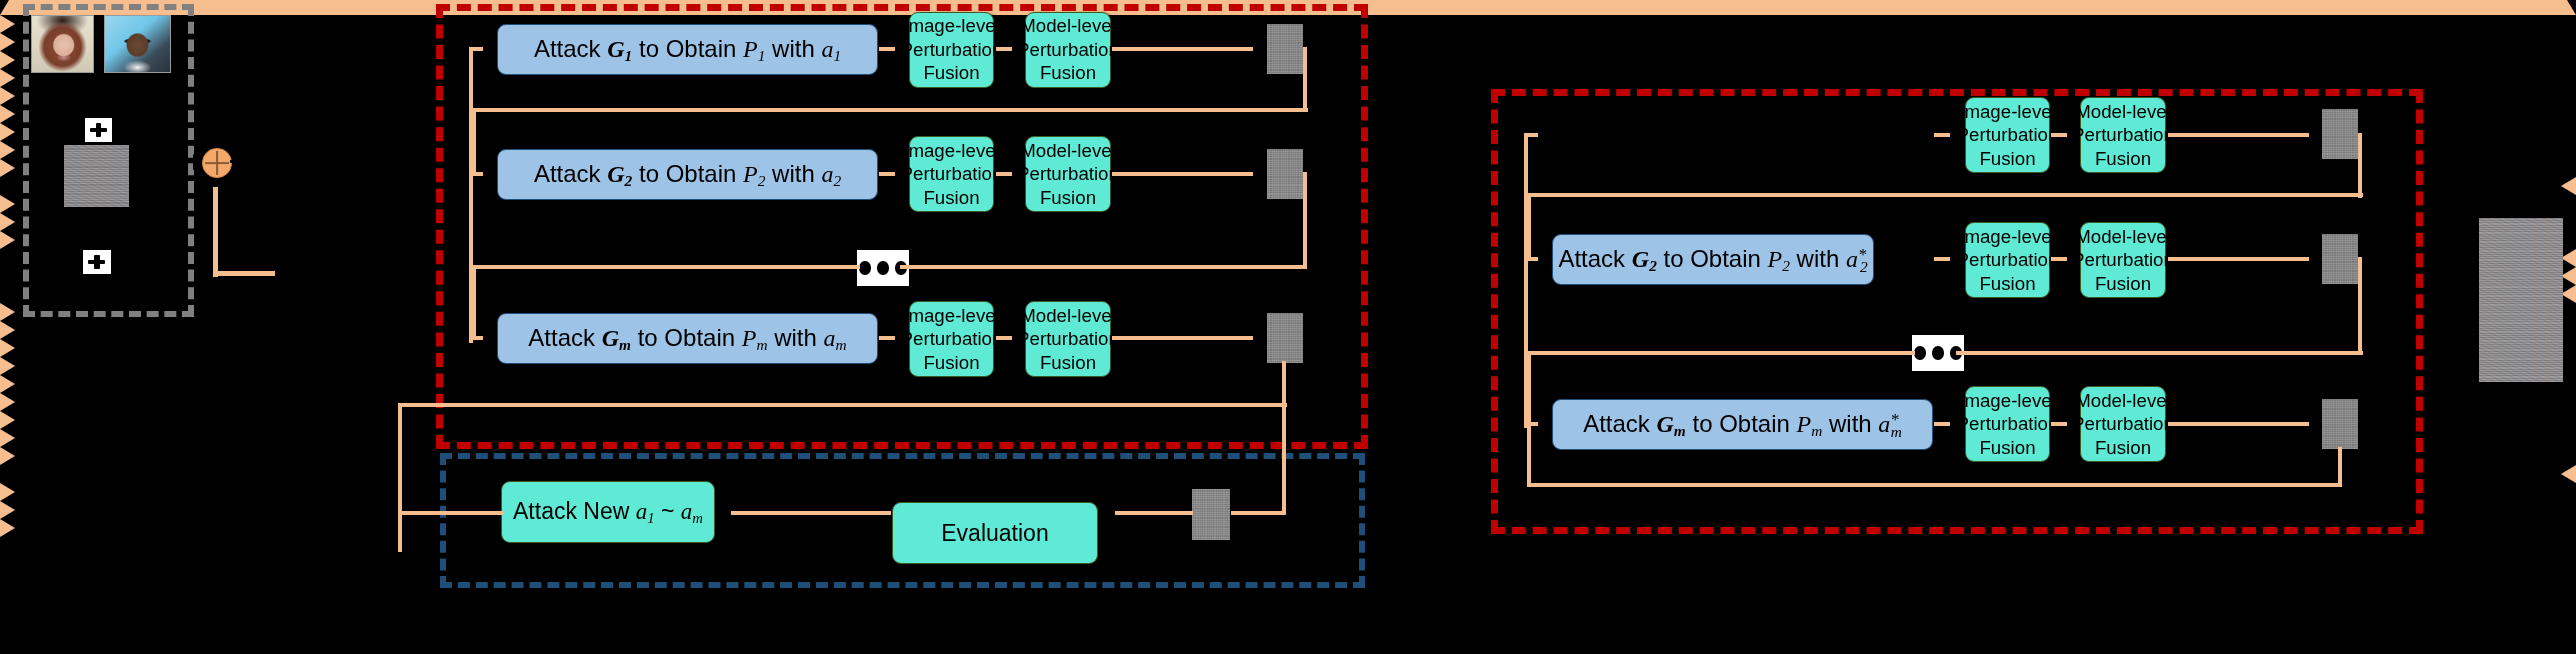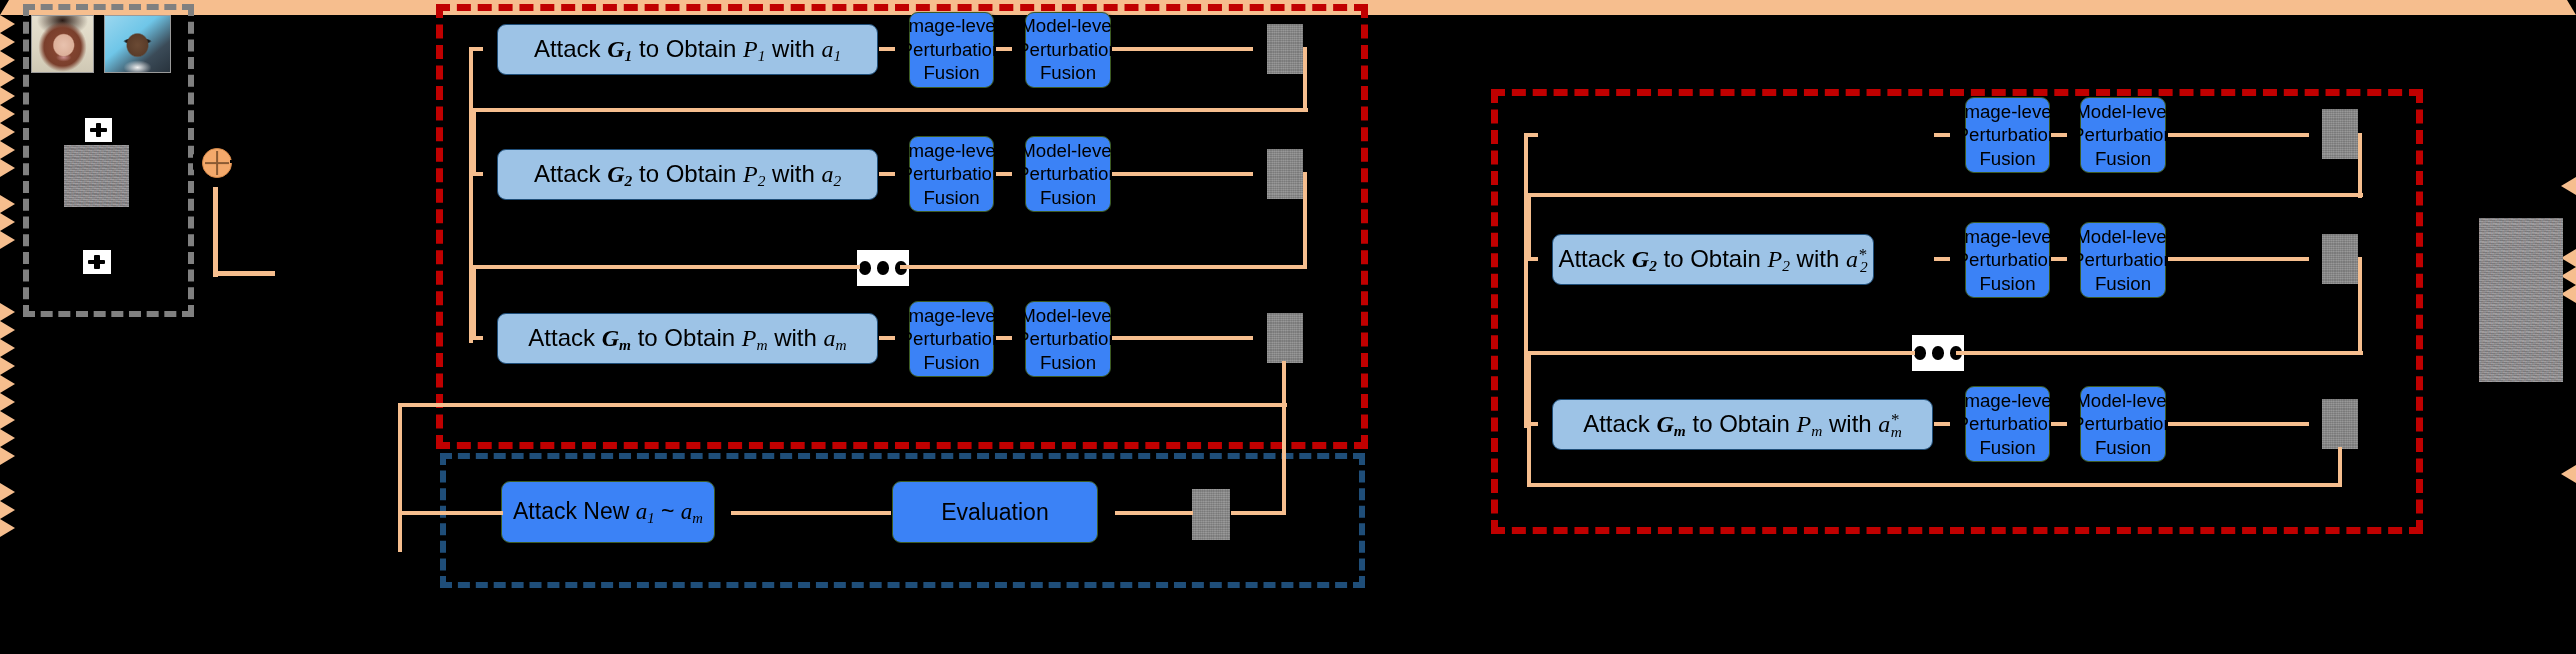--- a/index.html
+++ b/index.html
@@ -72,21 +72,21 @@
     position:absolute;box-sizing:border-box;display:flex;
     align-items:center;justify-content:center;text-align:center;
     border-radius:9px;
     box-shadow:1.8px 1.8px 2.7px rgba(0,0,0,.55);
   }
   .box-blue{
     background:#9DC3E6;border:1.8px solid #1F4E79;
     font-size:24px;line-height:1.1;
   }
   .box-peach{
-    background:#3b82f6;border:1.8px solid #3C5B22;
+    background:#5eead4;border:1.8px solid #3C5B22;
     font-size:18.7px;line-height:1.26;
   }
   .box-peach.wide{font-size:23px;}
 
   .mi{font-family:Liberation Serif, serif;font-style:italic;}
   .mb{font-family:"Liberation Serif", serif;font-style:italic;font-weight:bold;}
   sub{font-size:.64em;line-height:0;vertical-align:-.28em;}
   sup{font-size:.70em;line-height:0;vertical-align:.42em;}
 
   
@@ -260,21 +260,21 @@
   <div class="oline" style="left:398px;top:403px;width:4.4px;height:149px;"></div>
 
   <div class="frame frame-blue" style="left:440px;top:453px;width:925px;height:135px;"></div>
 
   <div class="box box-peach wide" style="left:501px;top:481px;width:214px;height:62px;">
     <span>
       <span>Attack New </span><span class="mi"><span>a</span><sub>1</sub></span><span> ~ </span><span class="mi"><span>a</span><sub>m</sub></span>
     </span>
   </div>
 
-  <div class="box box-peach wide" style="left:892px;top:481px;width:206px;height:62px;">
+  <div class="box box-peach wide" style="left:892px;top:502px;width:206px;height:62px;">
     <span>Evaluation</span>
   </div>
 
   <div class="noise-flat" style="left:1192px;top:489px;width:38px;height:51px;"></div>
 
   <div class="oline" style="left:1115px;top:511px;width:78px;height:4.4px;"></div>
   <div class="ohead-l" style="left:1100px;top:504px;"></div>
 
   <div class="oline" style="left:731px;top:511px;width:160px;height:4.4px;"></div>
   <div class="ohead-l" style="left:716px;top:504px;"></div>

